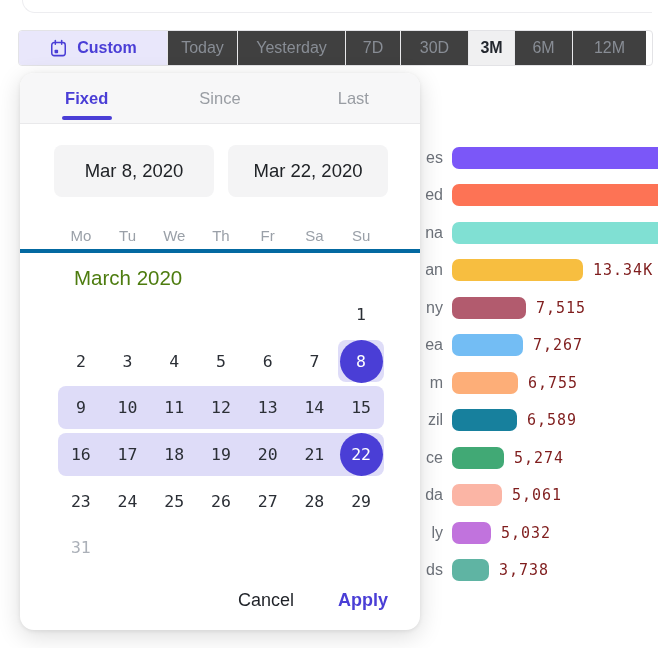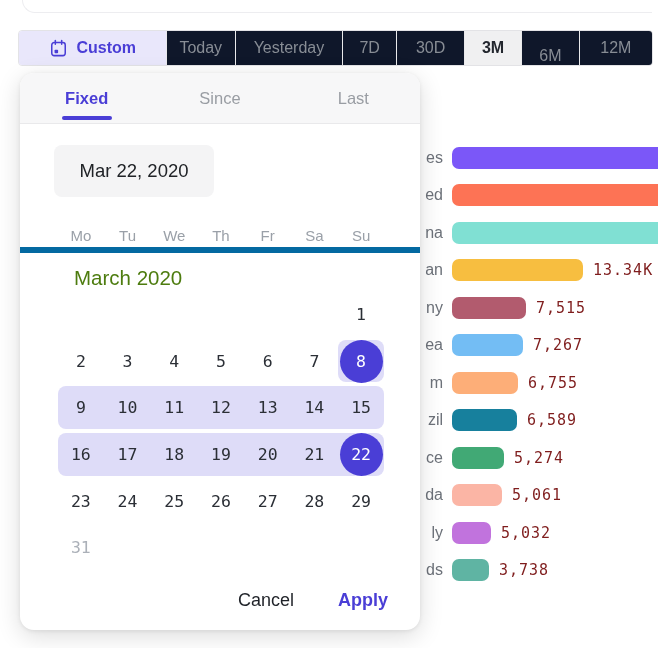--- a/index.html
+++ b/index.html
@@ -8,25 +8,25 @@
   .stage { position:relative; width:658px; height:648px; overflow:hidden; background:#fff; }
 
   
   .corner-deco { position:absolute; left:22px; top:0; width:630px; height:13px;
     border-left:1px solid #ededf0; border-bottom:1px solid #ededf0; border-bottom-left-radius:14px; }
 
   
   .toolbar { position:absolute; left:18px; top:30px; width:635px; height:36px;
     display:flex; border:1px solid #e3e3e6; border-radius:4px; background:#fff; z-index:5; overflow:hidden; }
   .seg { display:flex; align-items:center; justify-content:center; gap:9px;
-    font-size:16px; color:#888d95; background:#0f172a; border:none; cursor:pointer;
+    font-size:16px; color:#888d95; background:#404040; border:none; cursor:pointer;
     font-family:"Liberation Sans", sans-serif; }
   .seg + .seg { border-left:1px solid #e9e9eb; }
   .seg-0{width:148px;} .seg-1{width:70px;} .seg-2{width:108px;justify-content:center;} .seg-3{width:55px;}
-  .seg-4{width:68px;justify-content:center;} .seg-5{width:58px;} .seg-6{width:58px;align-items:flex-end;} .seg-7{width:74px;}
+  .seg-4{width:68px;justify-content:center;} .seg-5{width:46px;} .seg-6{width:58px;} .seg-7{width:74px;}
   .seg-custom { background:#e9e7fb; color:#4a3ed6; font-weight:700; }
   .seg-selected { background:#f0f0f1; color:#23272e; font-weight:700; }
   .cal-ic { display:inline-flex; }
 
   
   .chart { position:absolute; left:0; top:139px; width:760px; z-index:1; }
   .chart-row { display:flex; align-items:center; height:37.5px; }
   .chart-label { width:443px; text-align:right; font-size:16px; color:#6d727a; flex:0 0 auto; }
   .chart-bar { height:22px; border-radius:7px; margin-left:9px; flex:0 0 auto; }
   .chart-value { margin-left:10px; font-family:"DejaVu Sans Mono", monospace; font-size:15px; color:#7f1d1d; letter-spacing:1px; }
@@ -42,21 +42,21 @@
     font-family:"Liberation Sans", sans-serif; }
   .ptab.active { color:#4a3ed6; font-weight:700; }
   .ptab.active .tab-underline { position:absolute; bottom:3px; left:50%; transform:translateX(-50%);
     width:50px; height:4px; border-radius:2px; background:#4a3ed6; }
 
   .date-inputs { position:absolute; left:34px; top:72px; width:334px; display:flex; gap:14px; }
   .date-input { width:160px; height:52px; background:#f4f4f5; border:none; border-radius:8px;
     display:flex; align-items:center; justify-content:center; font-size:18.5px; color:#202327;
     font-family:"Liberation Sans", sans-serif; cursor:text; }
 
-  .weekday-row { position:absolute; left:0; top:152px; width:100%; height:28px; border-bottom:6px solid #0369a1; }
+  .weekday-row { position:absolute; left:0; top:152px; width:100%; height:28px; border-bottom:4px solid #0369a1; }
   .weekday-cols { position:absolute; left:37.5px; top:0; width:327px; height:27px; display:flex; }
   .weekday { width:46.71px; text-align:center; font-size:15px; color:#9aa0a8; line-height:22px; }
 
   .month-title { position:absolute; left:54px; top:193px; font-size:20.5px; color:#4d7c0f; }
 
   .cal-grid { position:absolute; left:37.5px; top:218px; width:327px; }
   .cal-row { display:flex; height:46.7px; }
   .cal-cell { position:relative; width:46.71px; height:100%; display:flex; align-items:center; justify-content:center; cursor:pointer; }
   .cal-cell.in-range::before { content:""; position:absolute; left:0; right:0; top:2px; bottom:2px; background:#dedcf8; }
   .cal-cell.range-start::before { border-top-left-radius:8px; border-bottom-left-radius:8px; }
@@ -185,20 +185,21 @@
         </button>
         <button class="ptab">
           <span>Since</span>
         </button>
         <button class="ptab">
           <span>Last</span>
         </button>
       </div>
 
     <div class="date-inputs">
+      <div class="date-input">Mar 8, 2020</div>
       <div class="date-input">Mar 22, 2020</div>
     </div>
 
     <div class="weekday-row">
       <div class="weekday-cols">
           <span class="weekday">Mo</span>
           <span class="weekday">Tu</span>
           <span class="weekday">We</span>
           <span class="weekday">Th</span>
           <span class="weekday">Fr</span>

